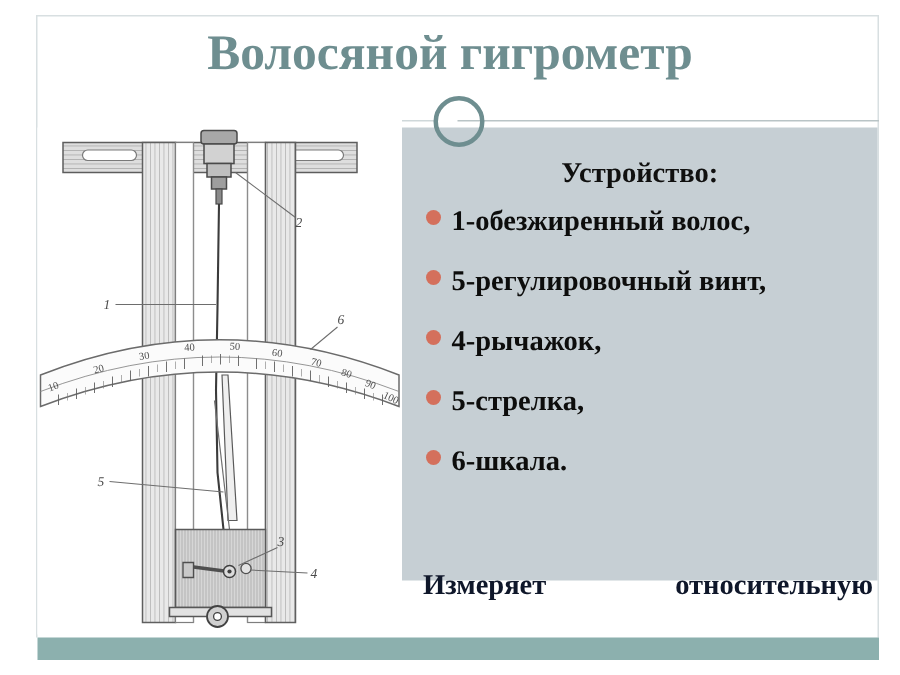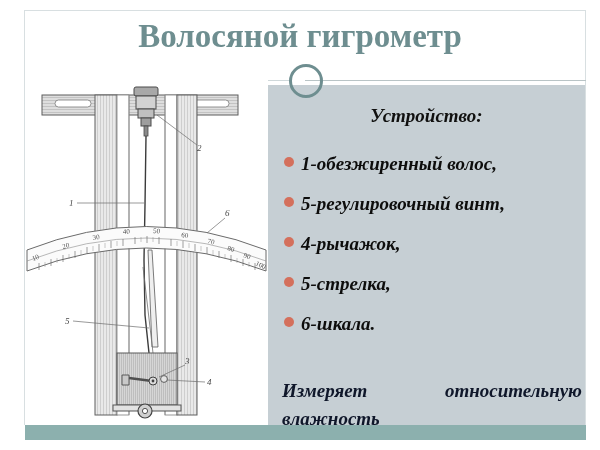--- a/index.html
+++ b/index.html
@@ -82,39 +82,38 @@
     background: #cfd8da;
     z-index: 3;
   }
 
   
   .panel {
     position: absolute;
     left: 268px;
     top: 85px;
     width: 317px;
-    height: 340px;
+    height: 302px;
     background: #c6cfd4;
     z-index: 2;
-    font-style: italic;
   }
   .panel-heading {
     position: absolute;
     left: 0;
     top: 20px;
     width: 100%;
     text-align: center;
     font-size: 19px;
     font-weight: bold;
     color: #10100f;
   }
   .bullet-list {
     position: absolute;
     left: 16px;
-    top: 68px;
+    top: 52px;
     width: 300px;
   }
   .bullet-row {
     display: flex;
     align-items: baseline;
     height: 40px;
   }
   .bullet-dot {
     flex: 0 0 auto;
     width: 10px;
@@ -223,21 +222,20 @@
 
       <div class="bullet-row">
         <span class="bullet-dot"></span>
         <span class="bullet-text">6-шкала.</span>
       </div>
 
     </div>
 
     <div class="summary">
       <span class="jline">Измеряет относительную</span>
-      <span class="lline">влажность</span>
     </div>
 
   </div>
 
   <div class="illus-card">
     <svg class="illus-svg" width="243" height="338" viewBox="0 0 243 338">
       <defs>
         <pattern id="hatch" width="3" height="3" patternUnits="userSpaceOnUse">
           <rect width="3" height="3" fill="#e9e9e9"></rect>
           <path d="M0 0 L0 3" stroke="#9a9a9a" stroke-width="0.7"></path>

